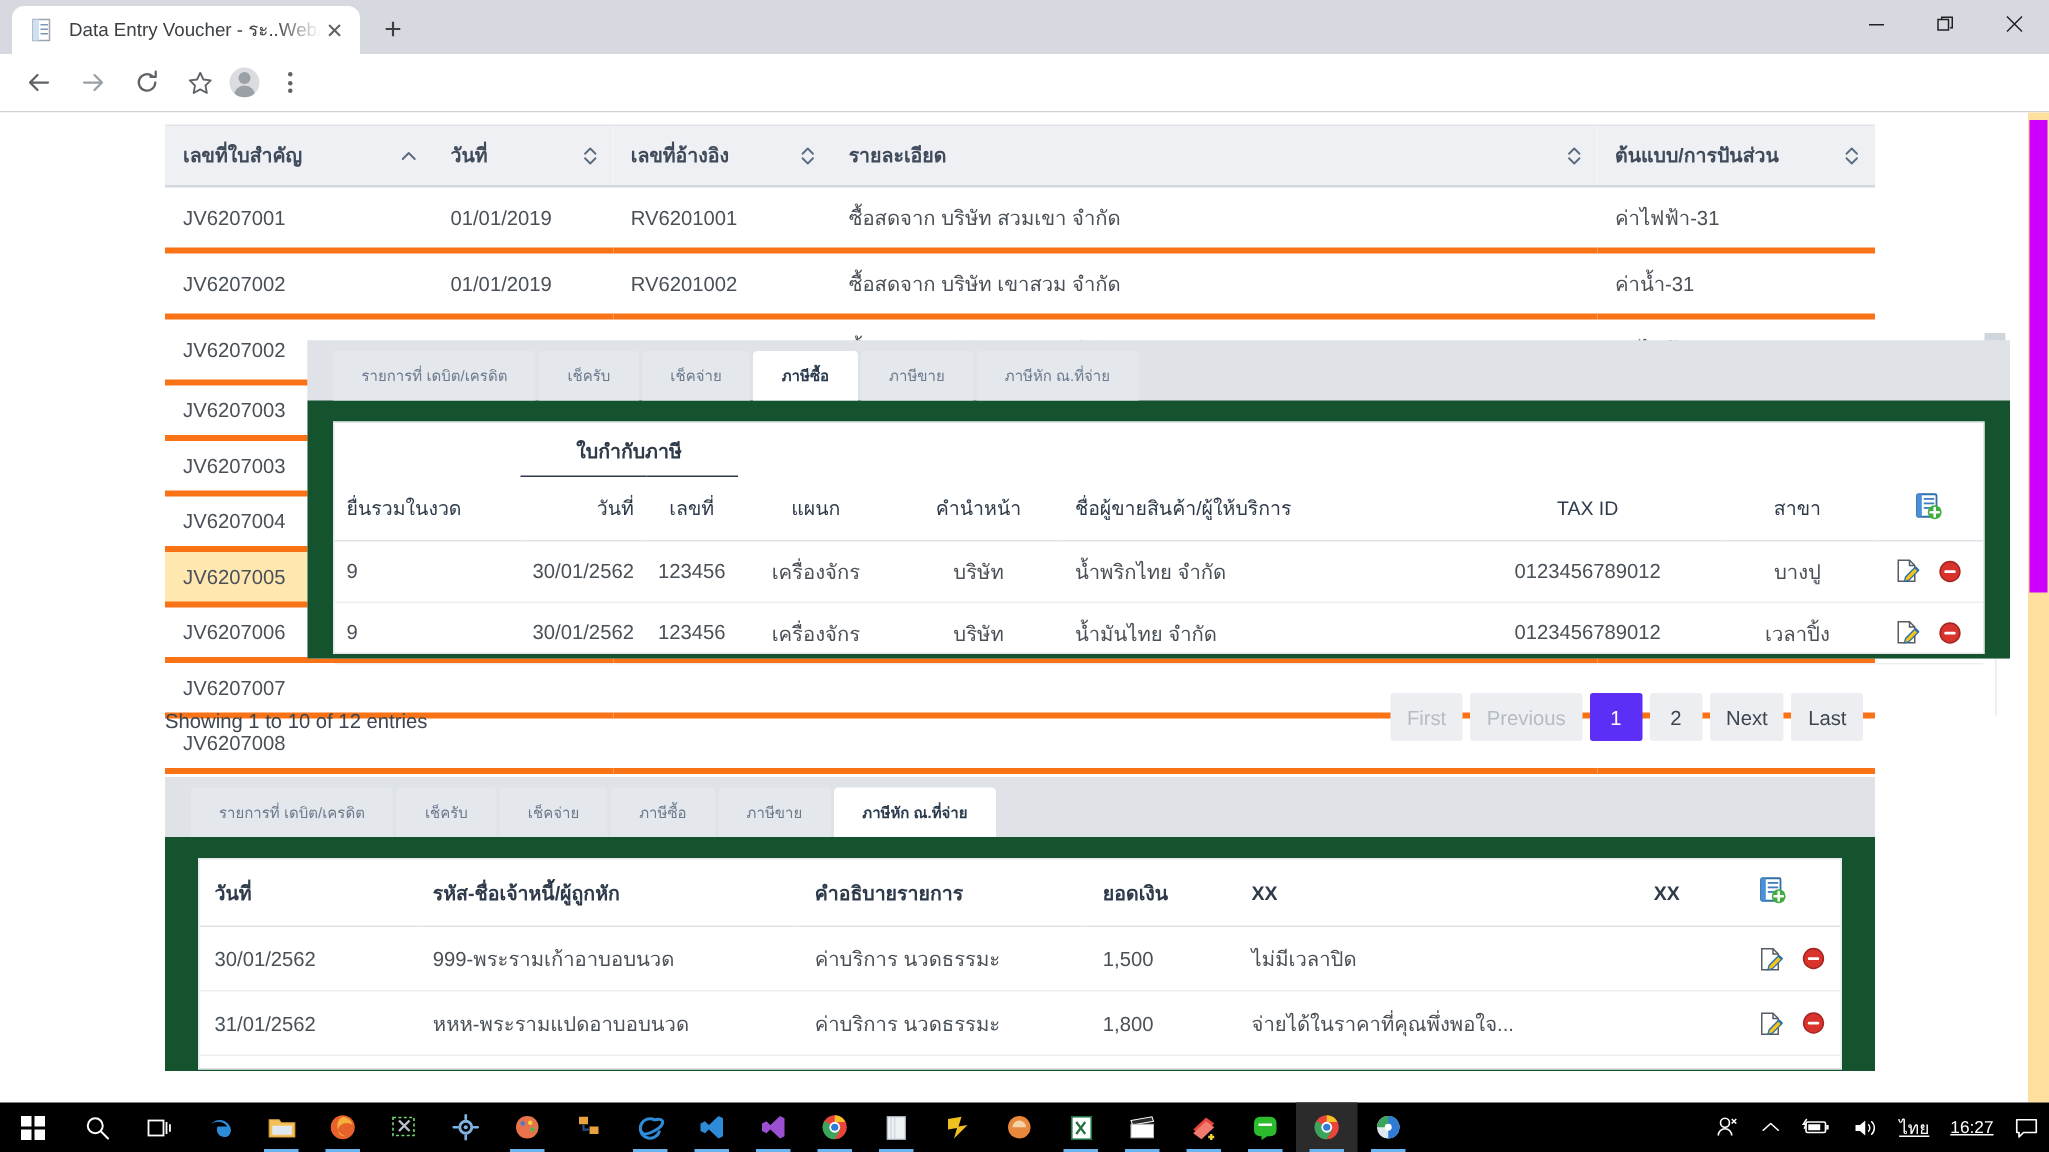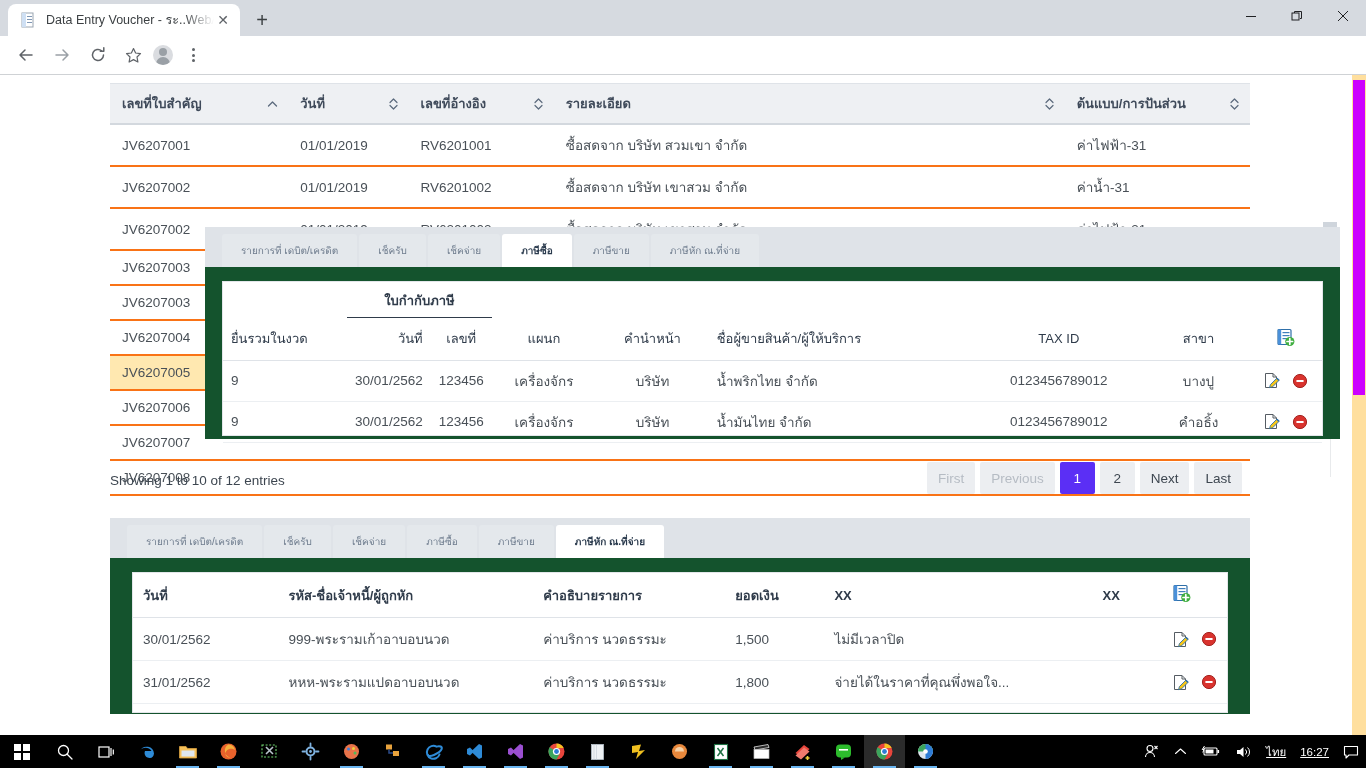--- a/index.html
+++ b/index.html
@@ -125,21 +125,21 @@
     position: relative;
   }
   .main-table thead th .sorter {
     position: absolute; right: 10px; top: 50%; transform: translateY(-50%);
     color: #6b7a8d;
     font-size: 11px; line-height: 1;
     display: flex; flex-direction: column; align-items: center;
   }
   .main-table tbody td {
     padding: 9px 12px;
-    border-bottom: 2px solid #f97316;
+    border-bottom: 4px solid #f97316;
     white-space: nowrap;
   }
   .main-table tbody tr.sel td { background: #ffe8b0; }
   .col-vno { width: 178px; }
   .col-date { width: 120px; }
   .col-ref { width: 145px; }
   .col-detail { width: 510px; }
   .col-alloc { width: 185px; }
 
   
@@ -582,21 +582,21 @@
               </td>
             </tr>
             <tr>
               <td class="t-left">9</td>
               <td class="t-right">30/01/2562</td>
               <td class="t-center">123456</td>
               <td class="t-center">เครื่องจักร</td>
               <td class="t-center">บริษัท</td>
               <td class="t-left">น้ำมันไทย จำกัด</td>
               <td class="t-center">0123456789012</td>
-              <td class="t-center">คำอธิ้ง</td>
+              <td class="t-center">เวลาปิ้ง</td>
               <td class="t-center">
                 <span class="icon-btn">
                   <svg width="17" height="17" viewBox="0 0 17 17">
                     <path d="M2.5 1.5 H10 L13.5 5 V15.5 H2.5 Z" fill="#ffffff" stroke="#555c63" stroke-width="1"></path>
                     <path d="M10 1.5 V5 H13.5" fill="none" stroke="#555c63" stroke-width="1"></path>
                     <path d="M13.8 6.2 L16 8.4 L9.6 14.8 L6.6 15.6 L7.4 12.6 Z" fill="#f5c518" stroke="#2f6fa8" stroke-width="0.9"></path>
                     <path d="M13.8 6.2 L16 8.4" stroke="#2f6fa8" stroke-width="1.6"></path>
                   </svg>
                 </span>
                 <span class="icon-btn" style="margin-left:8px;">

